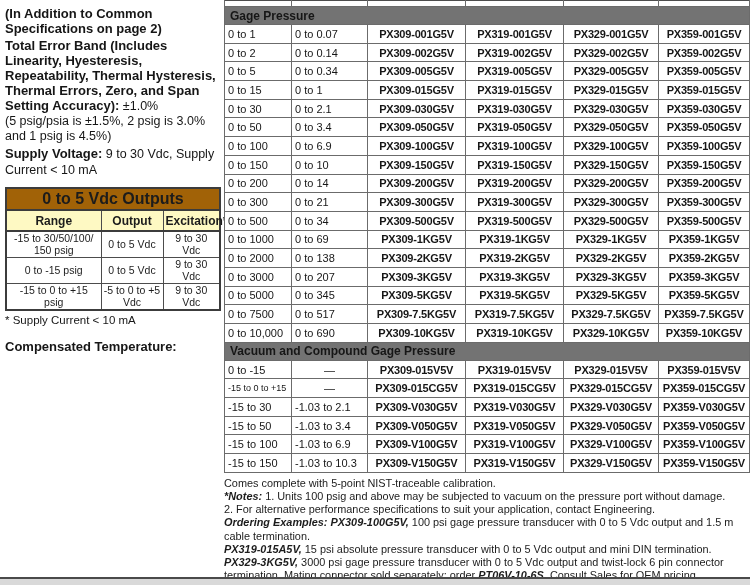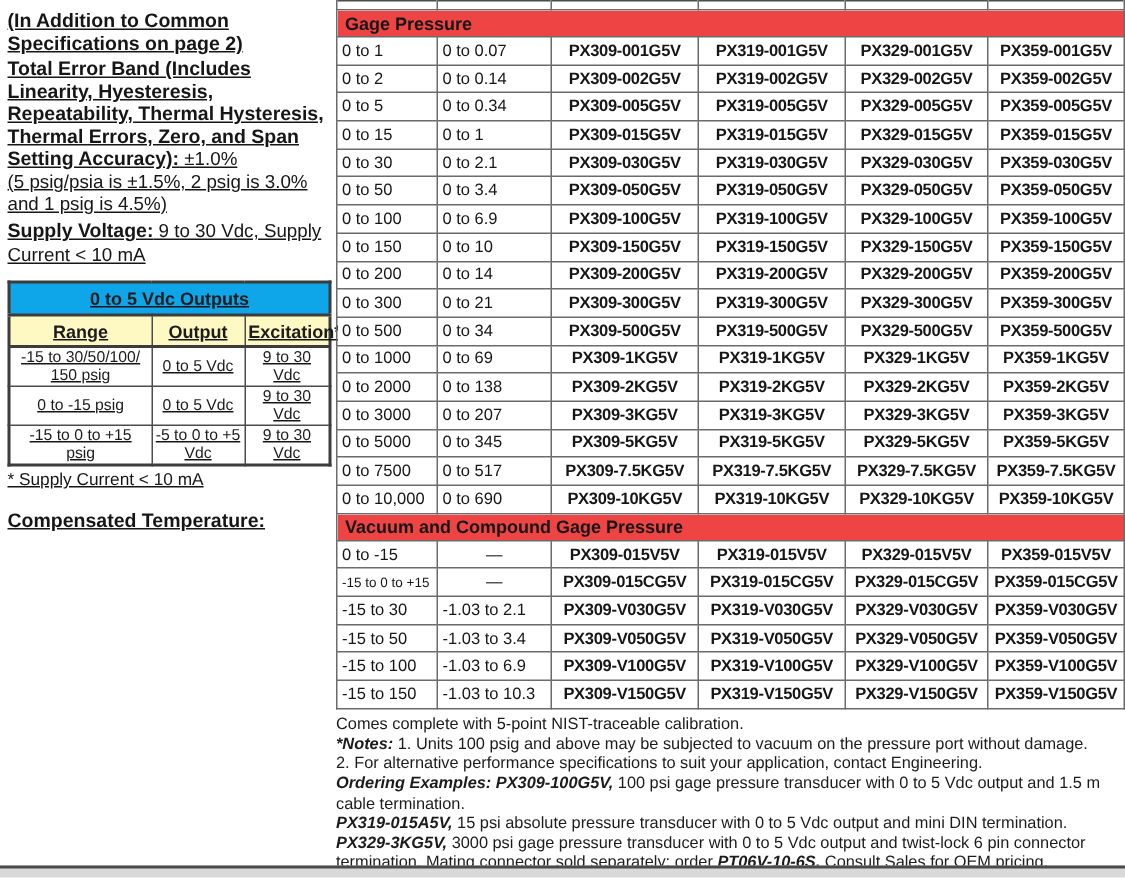--- a/index.html
+++ b/index.html
@@ -5,21 +5,21 @@
   html,body{margin:0;padding:0;}
   body{
     width:750px;height:585px;overflow:hidden;position:relative;
     background:#ffffff;color:#161616;
     font-family:"Liberation Sans","DejaVu Sans",sans-serif;
     -webkit-font-smoothing:antialiased;
   }
   .page{position:absolute;inset:0;}
 
   
-  .left-panel{position:absolute;left:5px;top:6px;width:213px;text-decoration:underline;}
+  .left-panel{position:absolute;left:5px;top:6px;width:213px;}
   .left-panel p{margin:0;}
   .h{font-size:13px;font-weight:bold;line-height:15px;}
   .para{font-size:13px;line-height:15px;margin-top:2px !important;}
   .bold{font-weight:bold;}
   .reg{font-weight:normal;font-size:12.5px;}
   .note-line{font-size:12.5px;line-height:14.5px;}
   .mt4{margin-top:3px !important;}
 
   
   .outputs-table{
@@ -27,21 +27,21 @@
     font-size:10.5px;color:#1c1c1c;
   }
   .outputs-table col.c1{width:95px;}
   .outputs-table col.c2{width:62px;}
   .outputs-table col.c3{width:57px;}
   .outputs-table th,.outputs-table td{
     border:1px solid #4c4c4c;padding:1px 2px;text-align:center;vertical-align:middle;
   }
   .outputs-table{border:2px solid #3c3c3c;}
   .outputs-table th.title{
-    background:#0ea5e9;font-size:12px;font-weight:bold;height:18px;
+    background:#a16207;font-size:16px;font-weight:bold;height:18px;
     border-bottom:2px solid #3c3c3c;
   }
   .outputs-table tr.hdr th{
     background:#fef9c3;font-size:12px;font-weight:bold;height:17px;
     border-bottom:2px solid #3c3c3c;
   }
   .outputs-table td{height:17px;line-height:11.5px;}
   .fn{font-size:11.5px;line-height:13px;margin-top:3px !important;}
   .comp{margin-top:13px !important;font-size:12.5px;line-height:14.5px;}
   .comp .lbl{display:block;font-size:13px;font-weight:bold;}
@@ -51,21 +51,21 @@
   .main-table{
     border-collapse:collapse;table-layout:fixed;width:525px;
     font-size:11px;border:1.5px solid #4d4d4d;
   }
   .main-table td{
     border:1px solid #6b6b6b;height:17.7px;padding:0 3px;
     white-space:nowrap;overflow:hidden;vertical-align:middle;background:#fff;
   }
   .main-table tr.cutoff td{height:5px;border-top:none;}
   .main-table tr.section td{
-    background:#ef4444;font-weight:bold;font-size:12px;height:17px;
+    background:#737373;font-weight:bold;font-size:12px;height:17px;
     text-align:left;padding-left:5px;
   }
   .main-table td.c-psi{text-align:left;}
   .main-table td.c-bar{text-align:left;}
   .main-table td.c-part{text-align:center;font-weight:bold;letter-spacing:-0.2px;}
   .main-table td.center{text-align:center;}
 
   
   .notes{margin-top:4px;width:526px;font-size:10.9px;line-height:13.2px;color:#1c1c1c;}
   .notes p{margin:0;}

